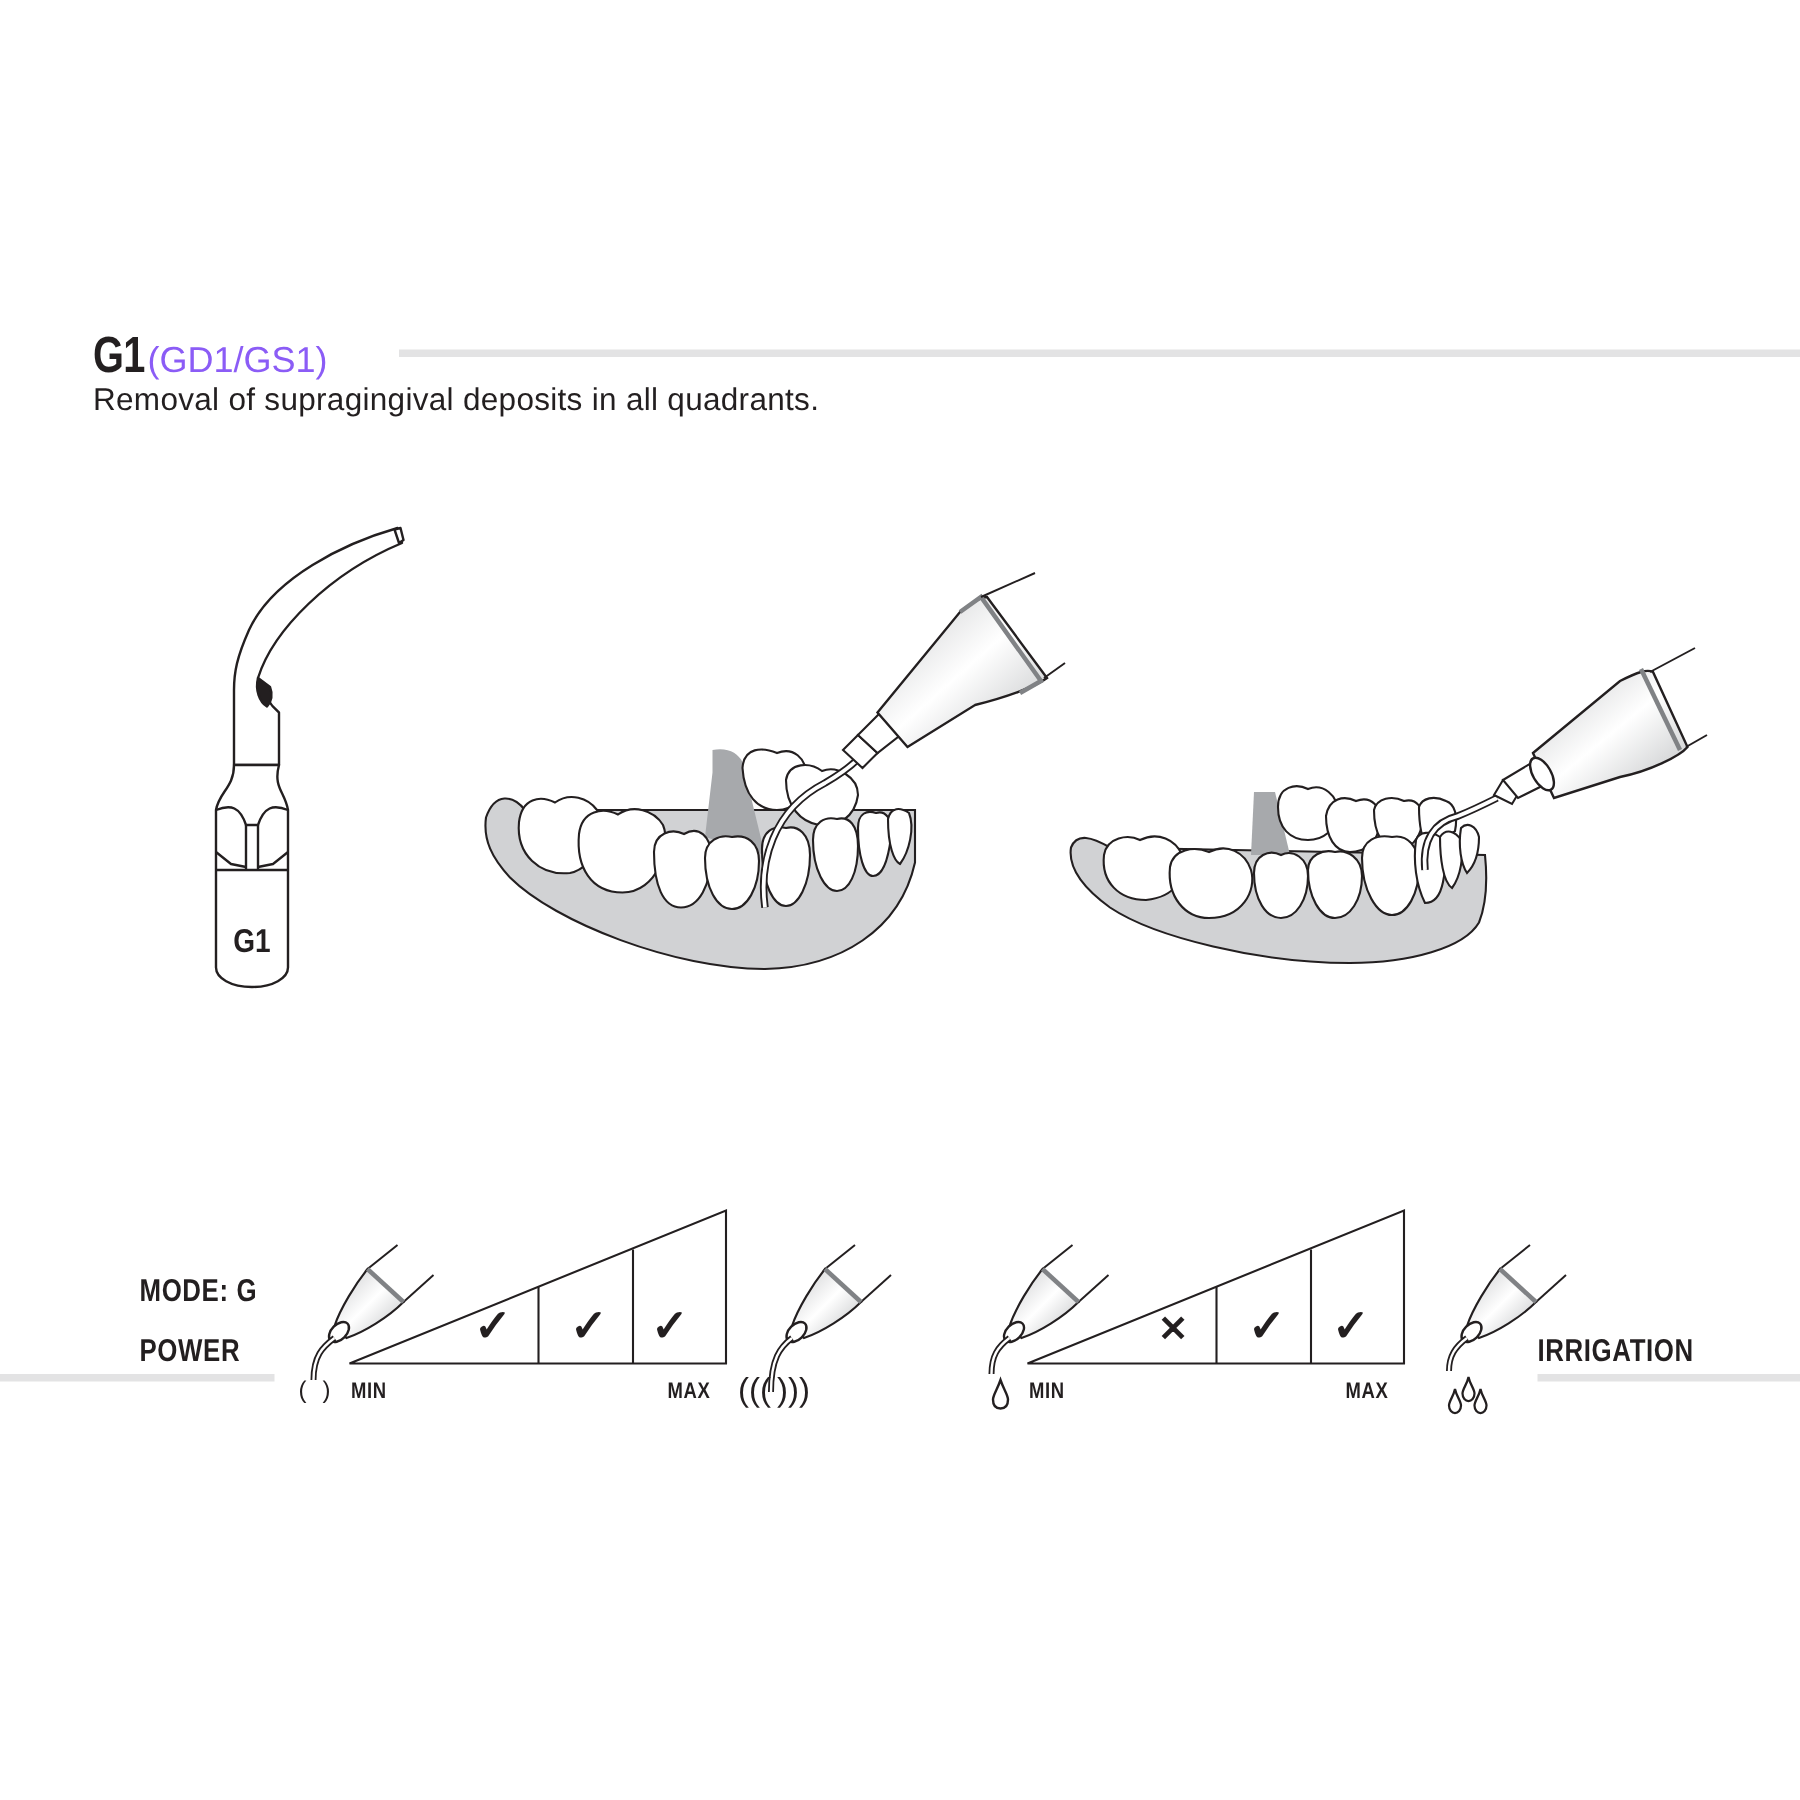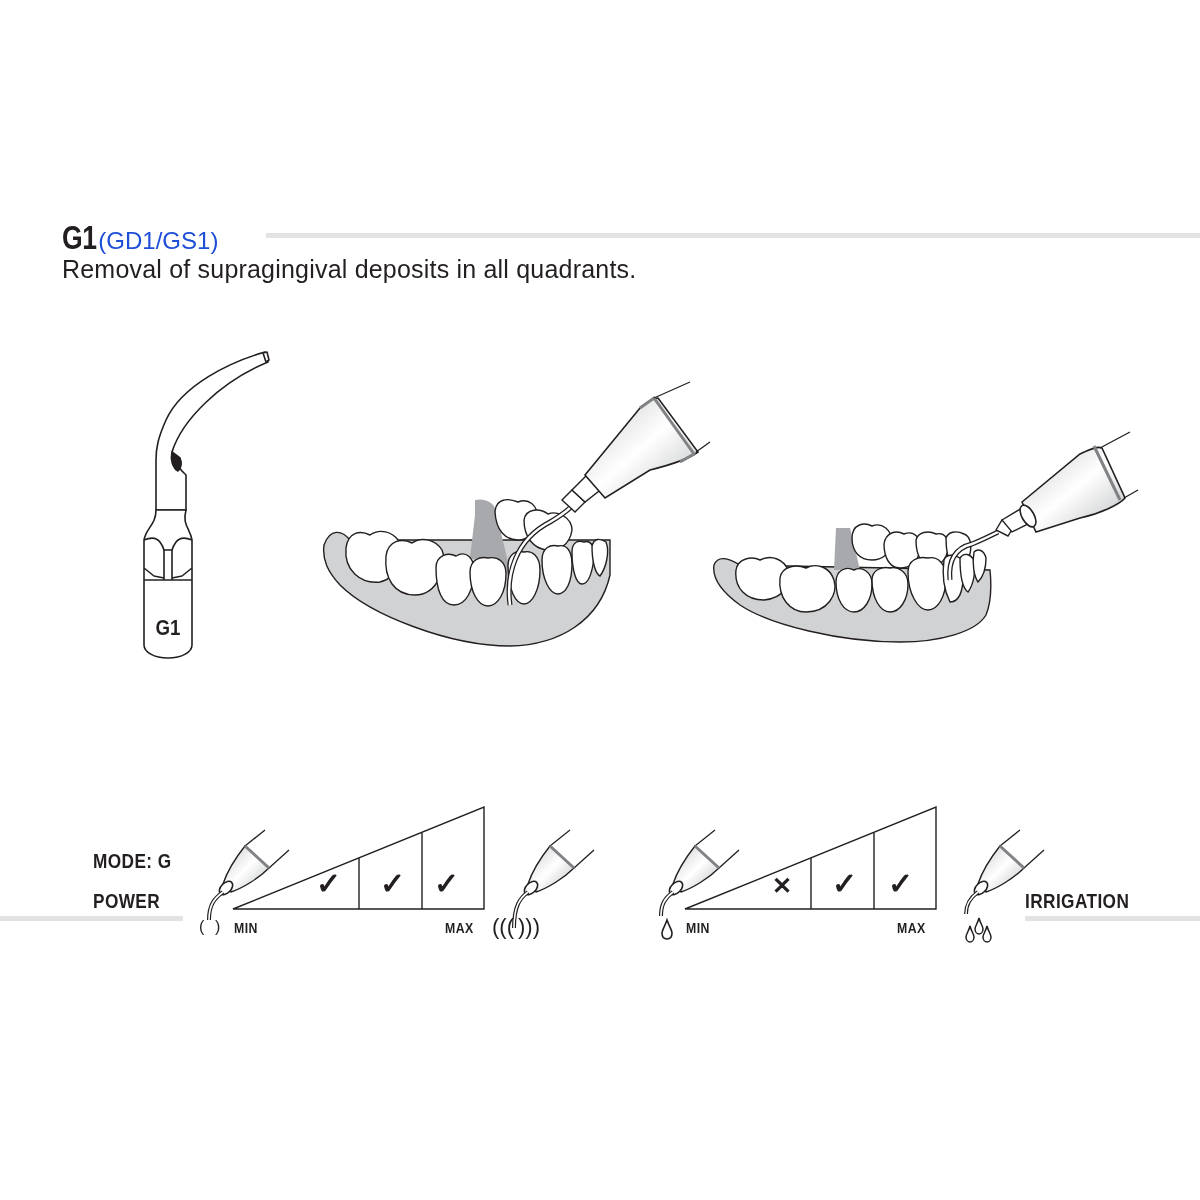--- a/index.html
+++ b/index.html
@@ -3,23 +3,23 @@
   <meta charset="utf-8">
   <style>
     html, body { margin: 0; padding: 0; background: #ffffff; }
     body { width: 1200px; height: 1200px; position: relative; overflow: hidden;
            font-family: "Liberation Sans", sans-serif; color: #231f20; }
     .abs { position: absolute; }
     .title-row { left: 62px; top: 218px; display: flex; align-items: baseline; white-space: nowrap; }
     .title-main { font-family: "Liberation Sans", sans-serif; font-weight: bold; font-size: 34px;
                   transform: scaleX(0.78); transform-origin: left bottom; display: inline-block;
                   letter-spacing: -0.5px; margin-right: -8px; }
-    .title-sub { font-size: 24px; font-weight: normal; color: #1d4ed8; }
+    .title-sub { font-size: 24px; font-weight: normal; color: #8b5cf6; }
     .rule { background: #e3e3e4; height: 5px; }
-    .subtitle { left: 62px; top: 255px; font-size: 25px; color: #231f20; white-space: nowrap; letter-spacing: 0.2px; text-align: center; }
+    .subtitle { left: 62px; top: 255px; font-size: 21px; color: #231f20; white-space: nowrap; letter-spacing: 0.2px; text-align: center; }
     .label { font-family: "Liberation Sans", sans-serif; font-weight: bold; color: #231f20;
              transform: scaleX(0.82); transform-origin: left center; white-space: nowrap; }
     .lbl-lg { font-size: 21px; letter-spacing: 0.5px; }
     .lbl-sm { font-size: 15px; letter-spacing: 0.5px; }
     svg { position: absolute; overflow: visible; }
   </style>
 </head>
 <body>
 
 <div class="abs title-row">

